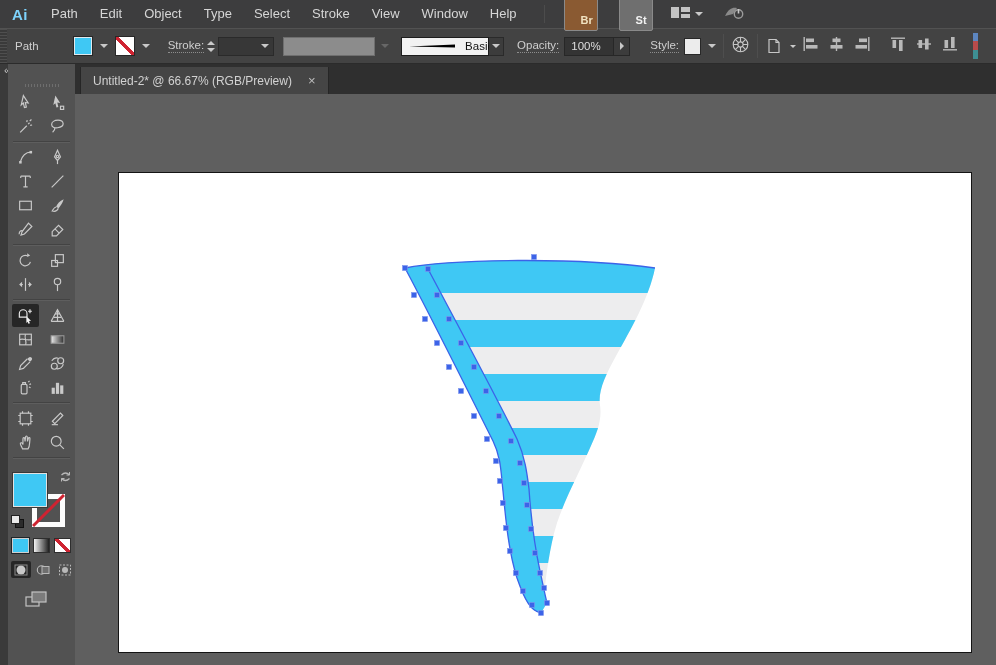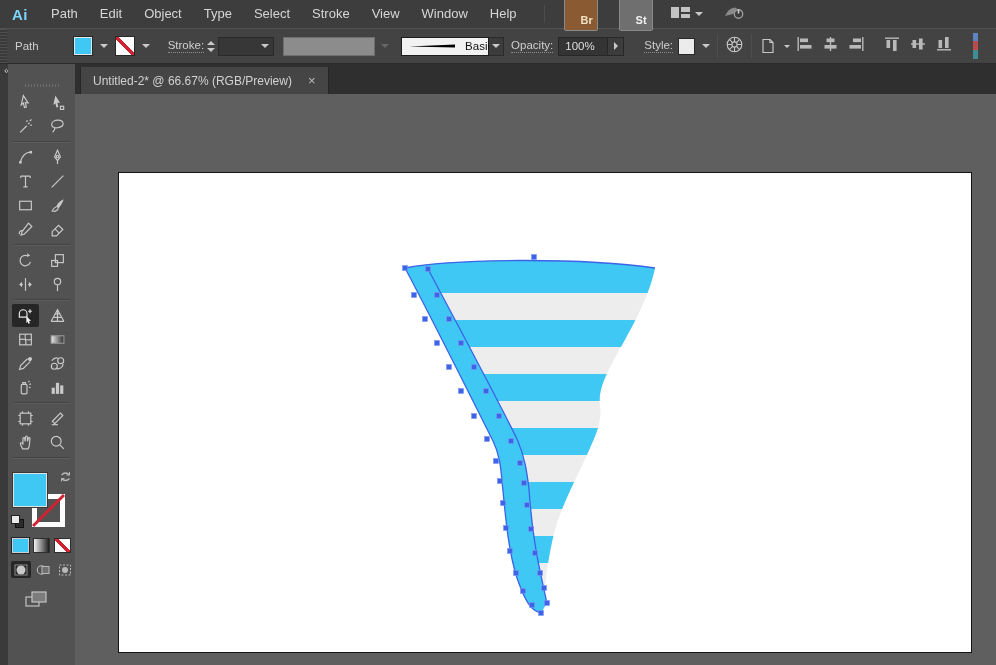--- a/index.html
+++ b/index.html
@@ -161,21 +161,21 @@
         <svg width="52" height="8" viewBox="0 0 52 8">
             <polygon points="2,4.5 48,2.5 48,5.5" fill="#000"></polygon>
           </svg>
         <span class="brush-name">Basic</span>
       </div>
       <div class="chevbtn">
           <span class="chev" style="margin:0;"></span>
         </div>
     </div>
 
-    <span class="cb-label cb-link" style="margin-left:7px;">Opacity:</span>
+    <span class="cb-label cb-link" style="margin-left:13px;">Opacity:</span>
     <div class="grp" style="margin-left:5px;gap:0;">
       <div class="valbox">100%</div>
       <div class="arrbtn">
           <span class="chev-r"></span>
         </div>
     </div>
 
     <span class="cb-label cb-link" style="margin-left:20px;">Style:</span>
     <div class="grp" style="margin-left:5px;">
       <div class="sw stylesw" style="width:17px;height:17px;"></div>

